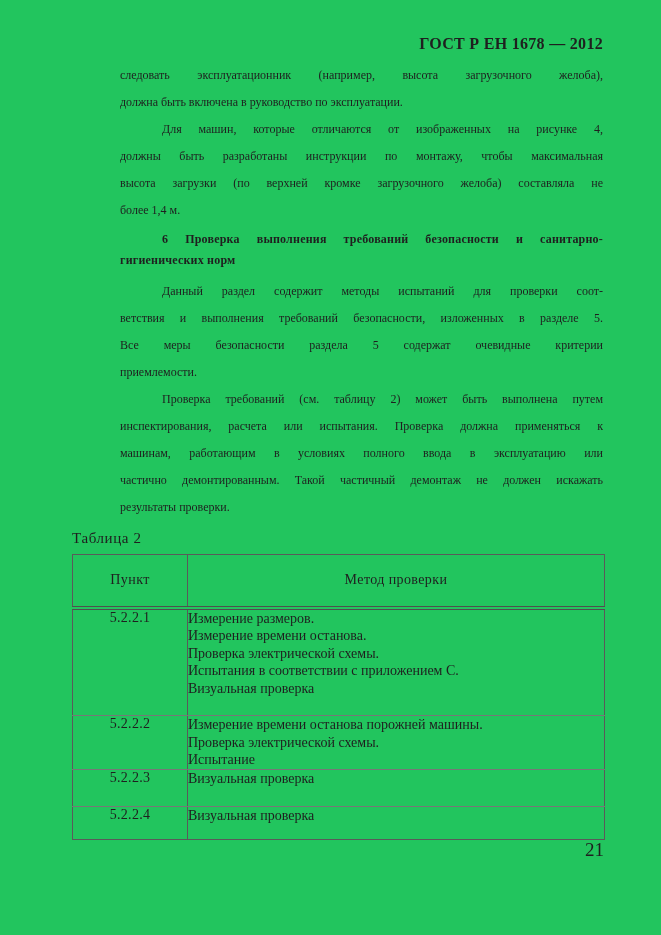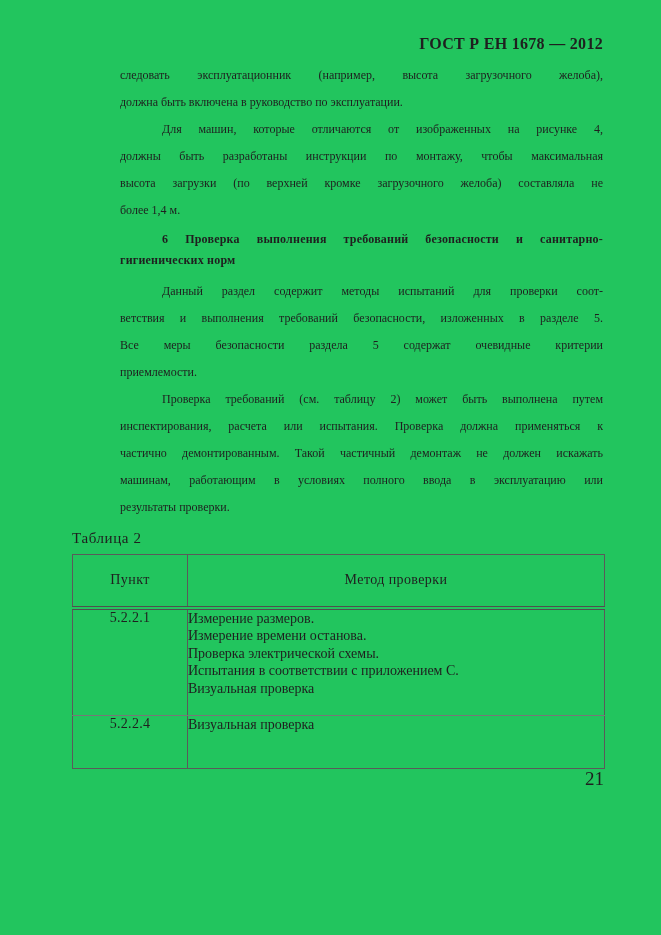--- a/index.html
+++ b/index.html
@@ -139,22 +139,22 @@
       </div>
       <div class="para">
         <div class="line indent">Данный раздел содержит методы испытаний для проверки соот-</div>
         <div class="line">ветствия и выполнения требований безопасности, изложенных в разделе 5.</div>
         <div class="line">Все меры безопасности раздела 5 содержат очевидные критерии</div>
         <div class="line last">приемлемости.</div>
       </div>
       <div class="para">
         <div class="line indent">Проверка требований (см. таблицу 2) может быть выполнена путем</div>
         <div class="line">инспектирования, расчета или испытания. Проверка должна применяться к</div>
+        <div class="line">машинам, работающим в условиях полного ввода в эксплуатацию или</div>
         <div class="line">частично демонтированным. Такой частичный демонтаж не должен искажать</div>
-        <div class="line">машинам, работающим в условиях полного ввода в эксплуатацию или</div>
         <div class="line last">результаты проверки.</div>
       </div>
     </div>
 
   <div class="table-caption">Таблица 2</div>
 
   <table class="gtable">
     <thead>
       <tr>
         <th class="col-punkt">Пункт</th>
@@ -167,20 +167,34 @@
           <td class="cell-punkt">5.2.2.1</td>
           <td class="cell-method">
             <div class="mline">Измерение размеров.</div>
             <div class="mline">Измерение времени останова.</div>
             <div class="mline">Проверка электрической схемы.</div>
             <div class="mline">Испытания в соответствии с приложением С.</div>
             <div class="mline">Визуальная проверка</div>
           </td>
         </tr>
         <tr>
+          <td class="cell-punkt">5.2.2.2</td>
+          <td class="cell-method">
+            <div class="mline">Измерение времени останова порожней машины.</div>
+            <div class="mline">Проверка электрической схемы.</div>
+            <div class="mline">Испытание</div>
+          </td>
+        </tr>
+        <tr>
+          <td class="cell-punkt">5.2.2.3</td>
+          <td class="cell-method">
+            <div class="mline">Визуальная проверка</div>
+          </td>
+        </tr>
+        <tr>
           <td class="cell-punkt">5.2.2.4</td>
           <td class="cell-method">
             <div class="mline">Визуальная проверка</div>
           </td>
         </tr>
       </tbody>
   </table>
 
   <div class="page-number">21</div>
 

